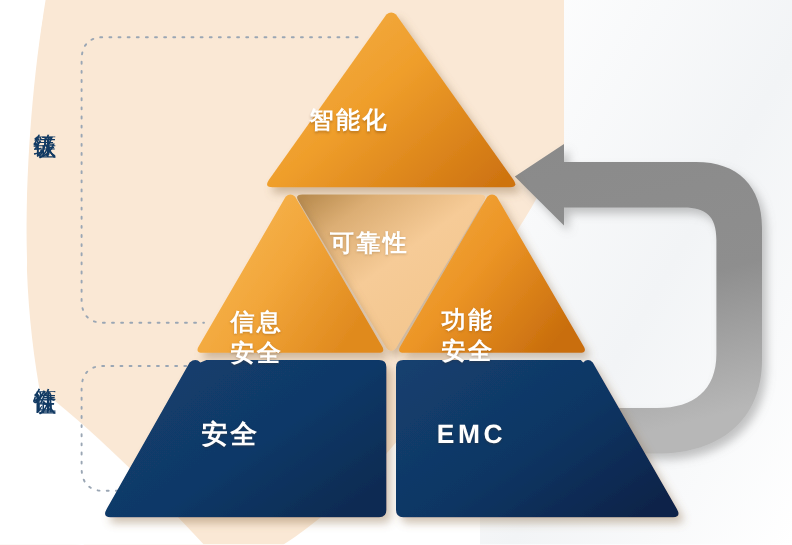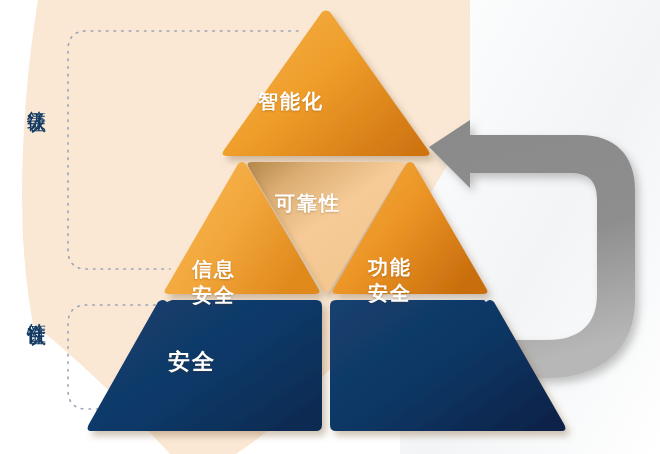--- a/index.html
+++ b/index.html
@@ -207,18 +207,19 @@
   <div class="blk-text" id="t-info">信息
 安全</div>
 
   <div class="blk-text" id="t-reliab">可靠性</div>
 
   <div class="blk-text" id="t-funcsafe">功能
 安全</div>
 
   <div class="blk-text" id="t-safety">安全</div>
 
+  <div class="blk-text" id="t-emc">EMC</div>
 
   <div class="vlabel" id="label-level">等级认证</div>
 
   <div class="vlabel" id="label-conformance">符合性认证</div>
 
 </div>
 
 </body></html>

